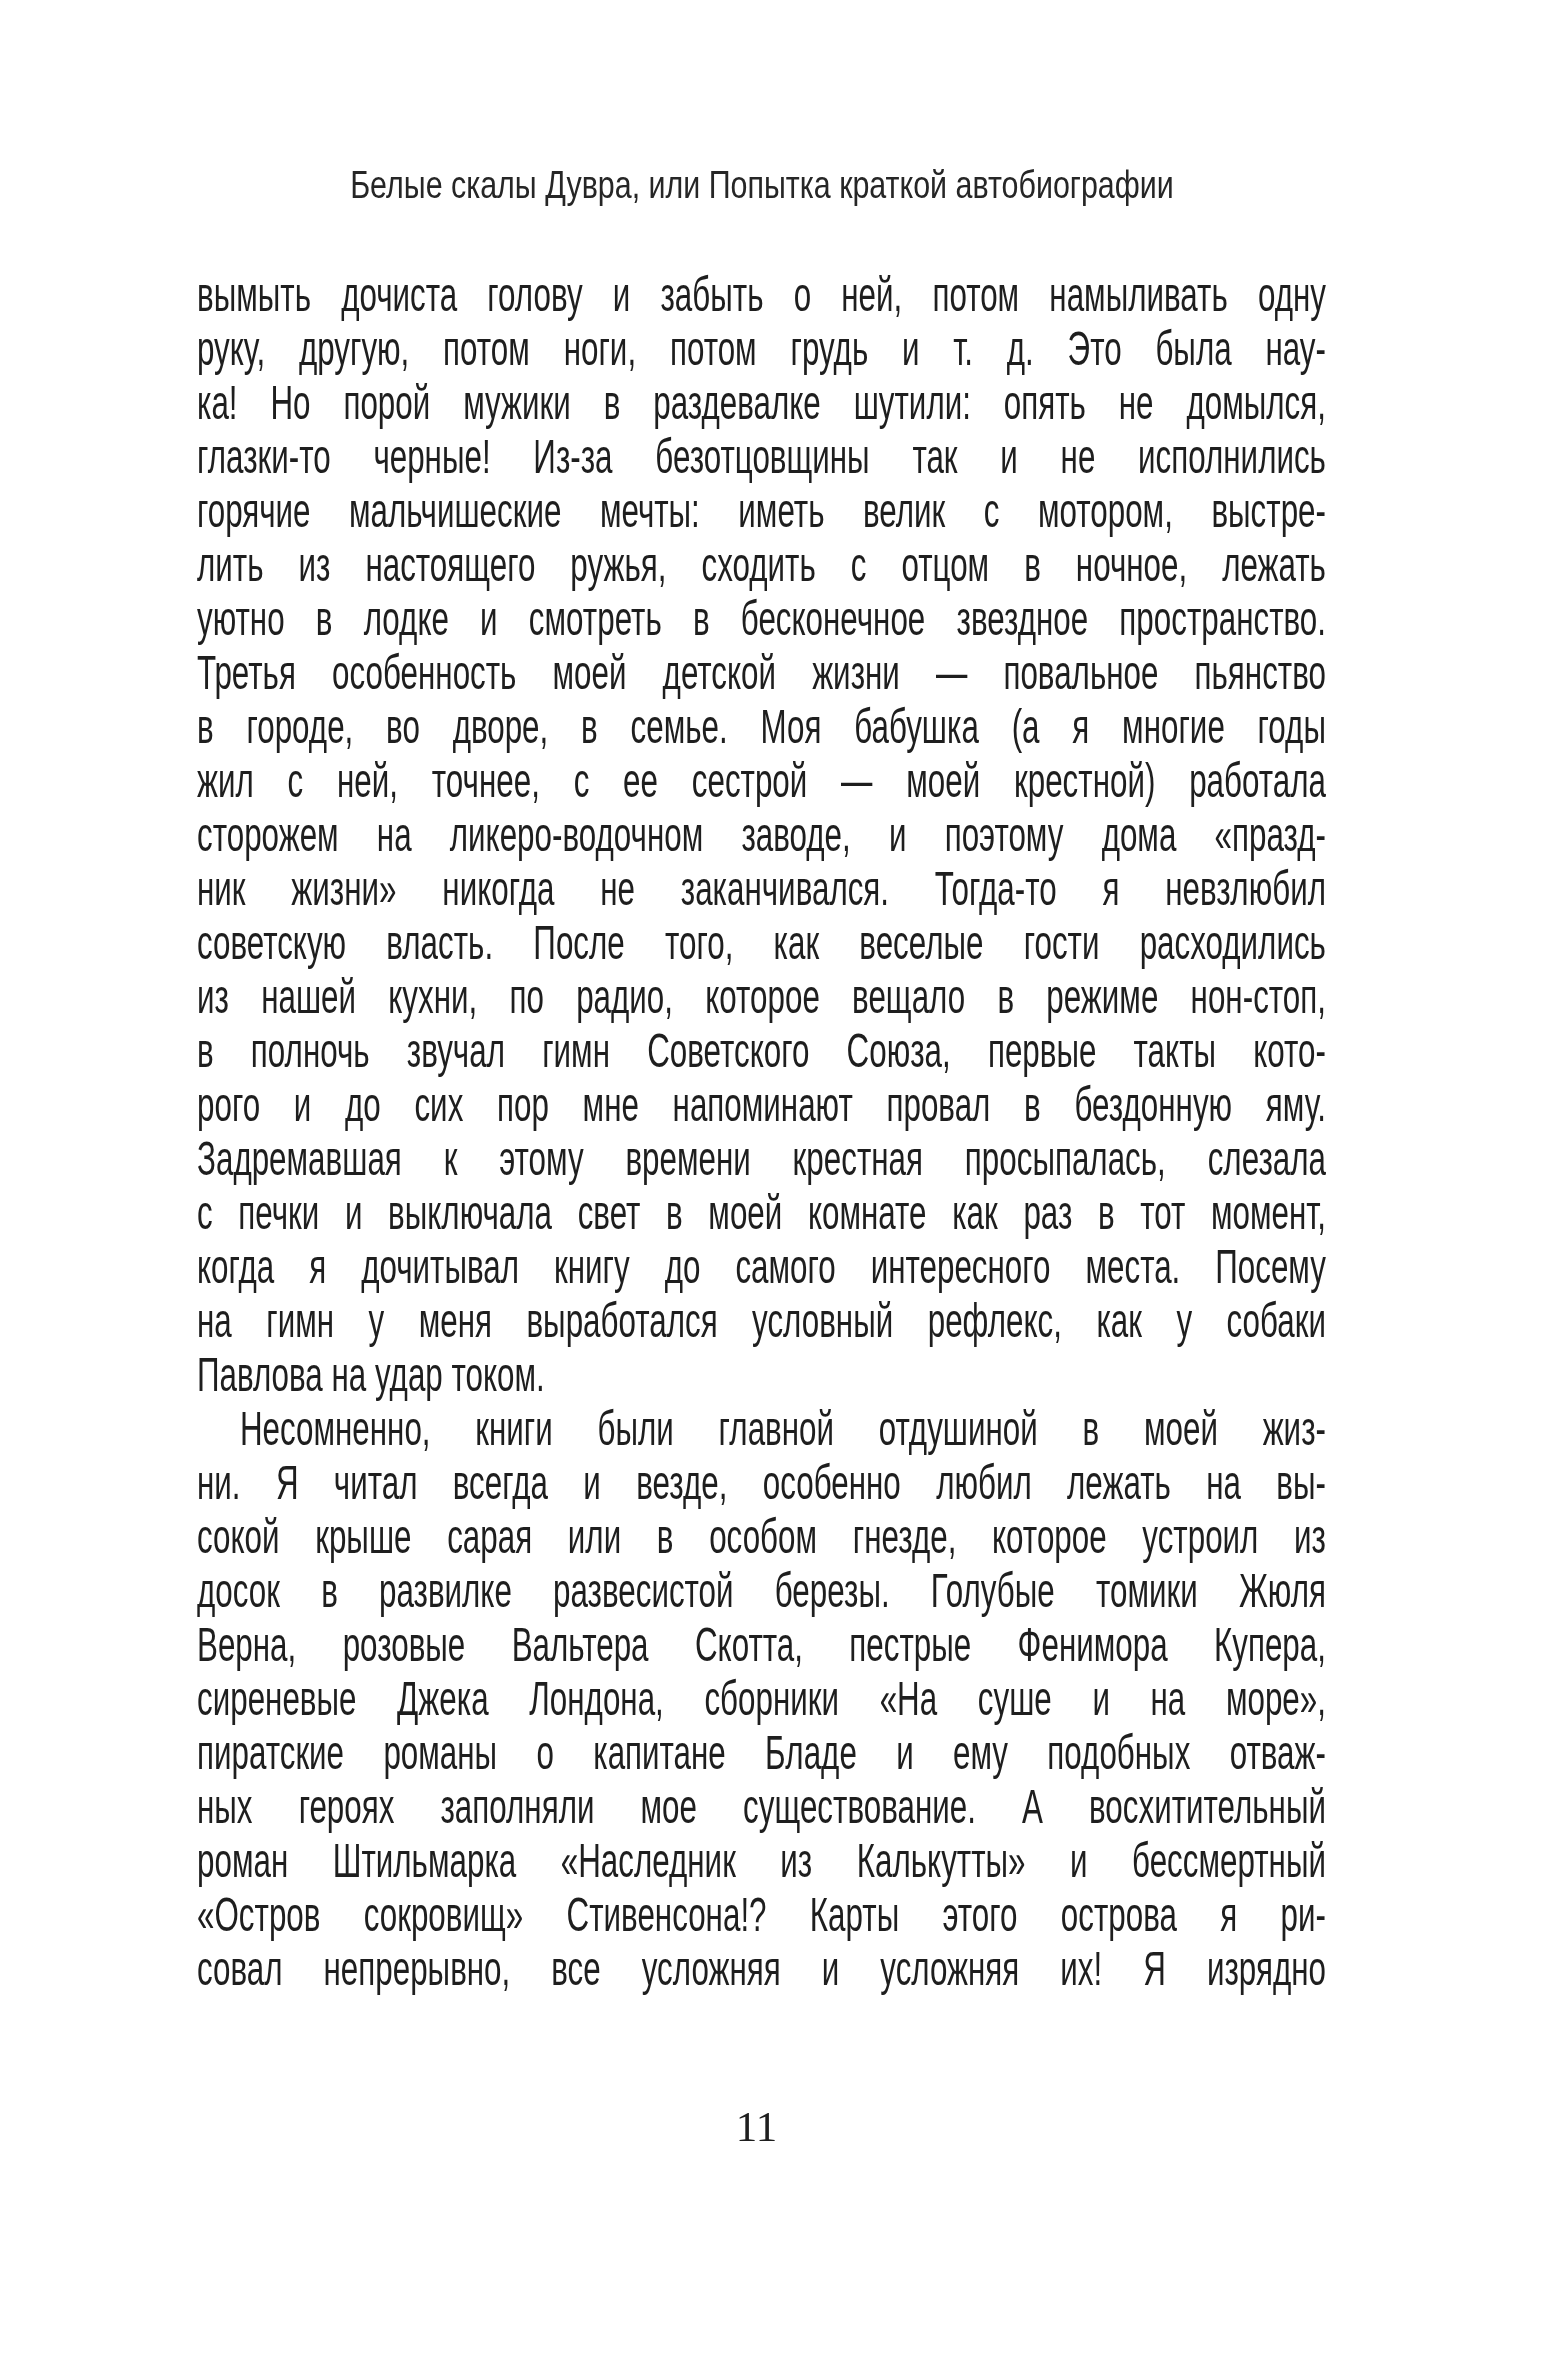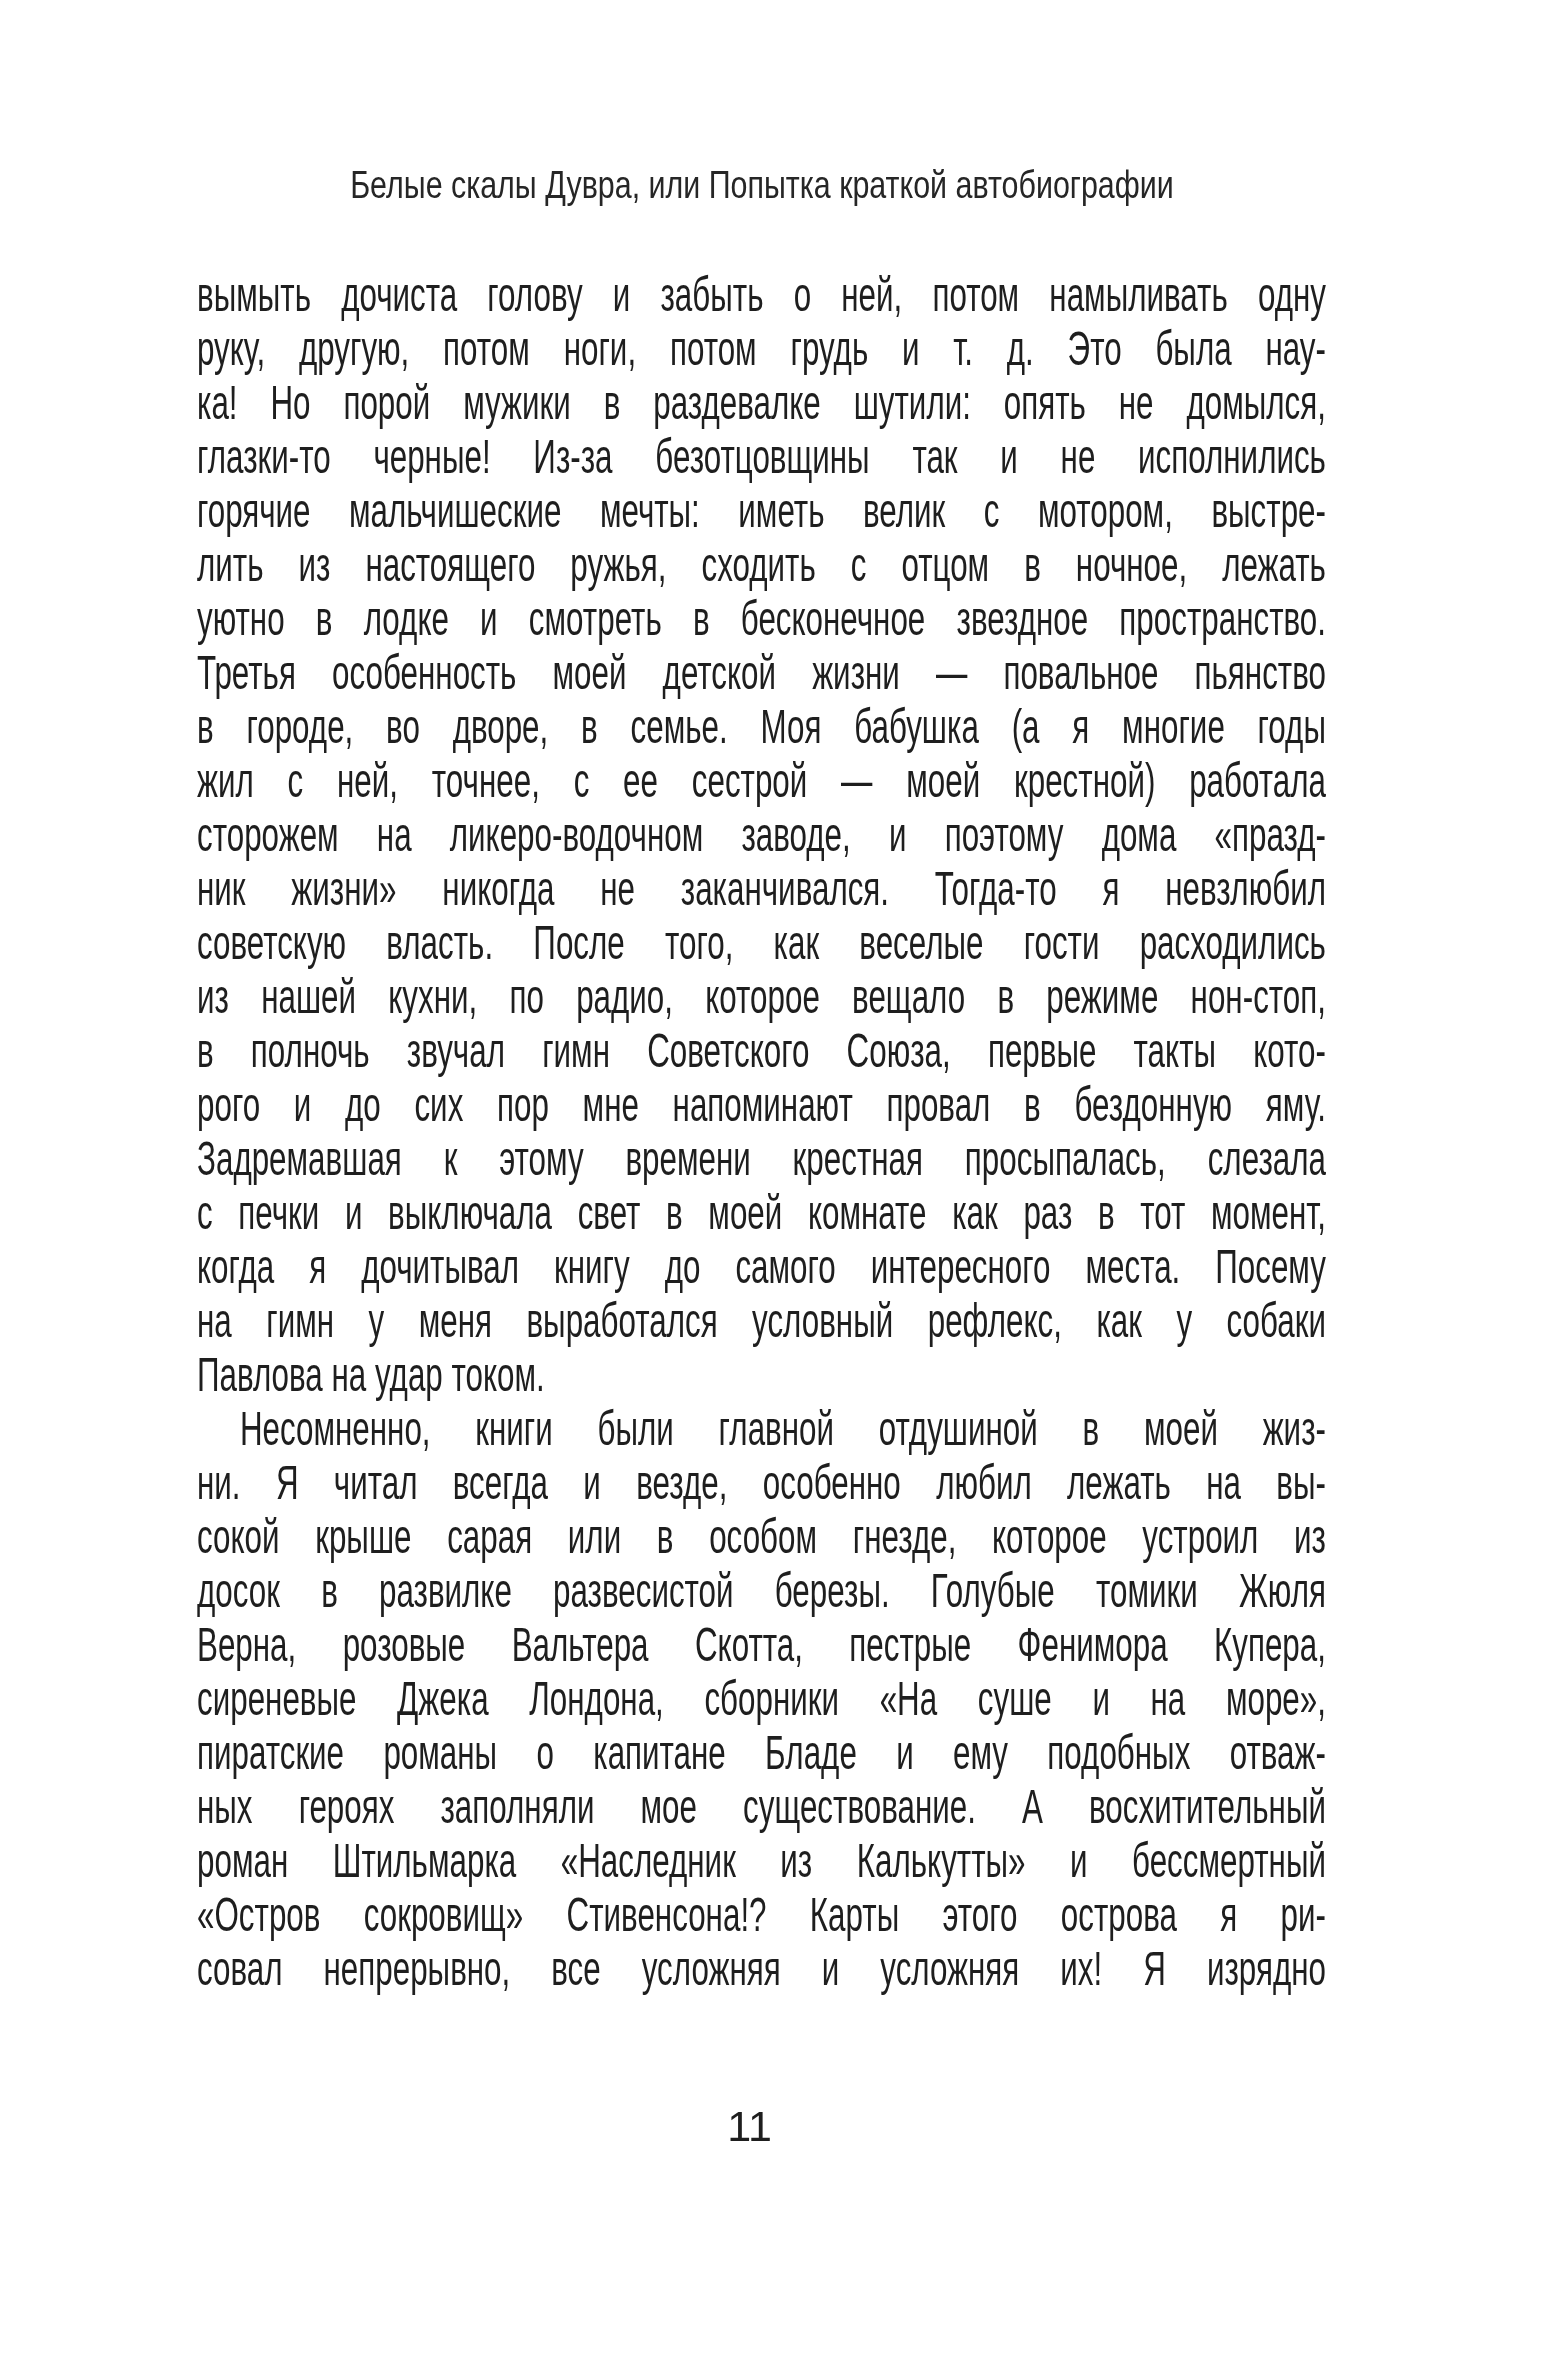--- a/index.html
+++ b/index.html
@@ -53,24 +53,24 @@
     text-align: justify;
     text-align-last: justify;
     text-justify: inter-word;
   }
   .line.para-end { text-align-last: left; }
   .line.para-start { text-indent: 67px; }
   
   .page-number {
     position: absolute;
     top: 2104px;
-    left: 185px;
+    left: 192px;
     width: 1129px;
     text-align: center;
-    font-family: Liberation Sans, sans-serif;
+    font-family: Liberation Serif, serif;
     font-size: 43px;
     line-height: 45px;
     color: var(--text);
   }
 </style>
 </head>
 <body>
 
 <div class="page">
 

